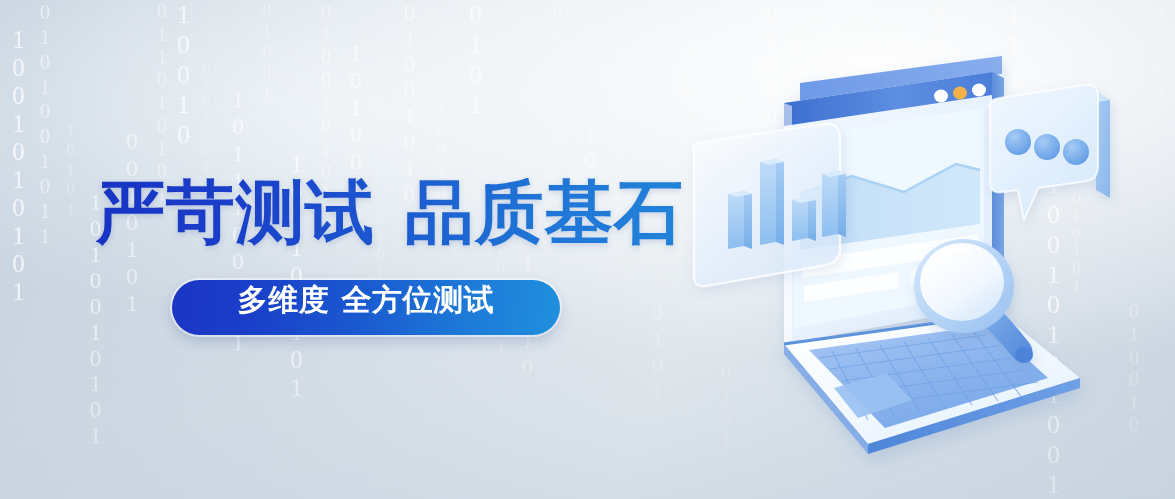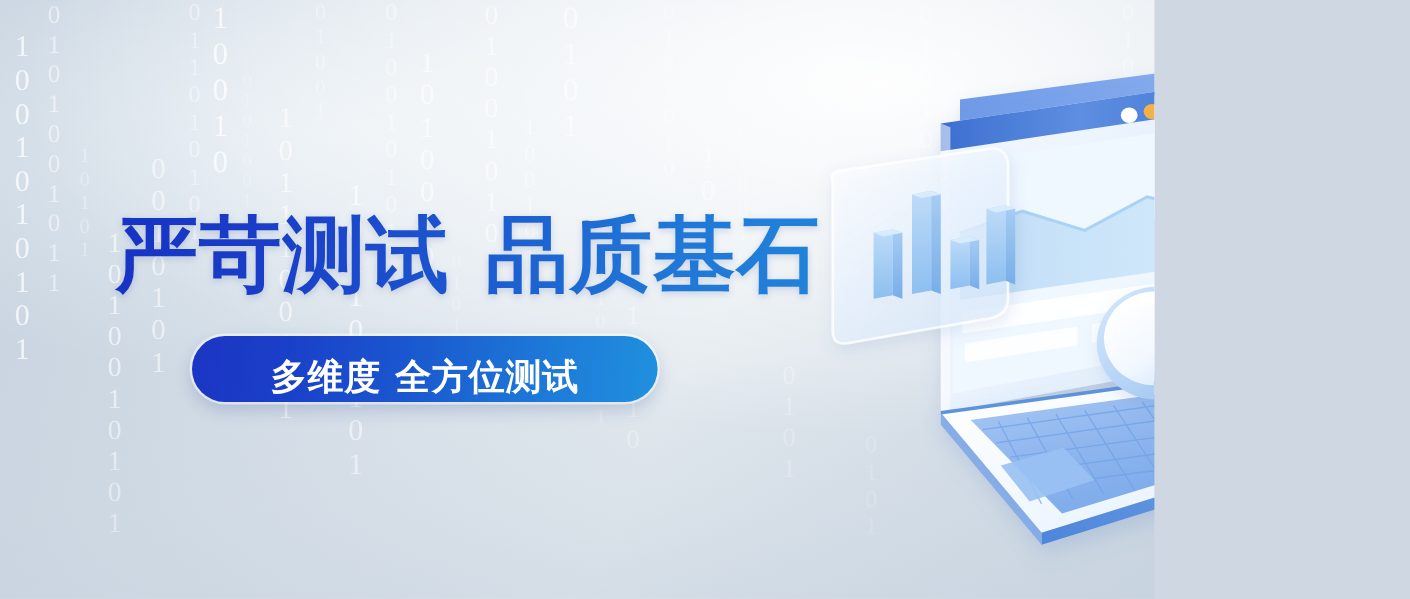--- a/index.html
+++ b/index.html
@@ -3,21 +3,21 @@
 <meta charset="utf-8">
 <title>Banner</title>
 <style>
   html,body{margin:0;padding:0;}
   body{
     width:1175px;height:499px;overflow:hidden;
     font-family:"Liberation Sans","DejaVu Sans",sans-serif;
     background:#cfd8e2;
   }
   #banner{
-    position:relative;width:962px;height:499px;overflow:hidden;
+    position:relative;width:1175px;height:499px;overflow:hidden;
     background:
       radial-gradient(120% 95% at 76% 14%, rgba(255,255,255,.95) 0%, rgba(255,255,255,.45) 34%, rgba(255,255,255,0) 62%),
       radial-gradient(85% 70% at 30% 22%, rgba(240,246,250,.70) 0%, rgba(240,246,250,0) 60%),
       linear-gradient(115deg,#c6d2df 0%,#ccd7e2 18%,#dae2ea 42%,#e2e9ee 60%,#d6dfe8 80%,#c9d4e0 100%);
   }
 
   
   .rain{position:absolute;inset:0;overflow:hidden;pointer-events:none;}
   .col{
     position:absolute;top:0;
@@ -42,25 +42,25 @@
     letter-spacing:.01em;
     white-space:nowrap;
     background:linear-gradient(95deg,#1733c4 0%,#1a3ec9 22%,#1b56cf 48%,#1f74d6 74%,#2183da 100%);
     -webkit-background-clip:text;background-clip:text;
     -webkit-text-fill-color:transparent;color:transparent;
     filter:drop-shadow(0 2px 3px rgba(30,60,140,.18));
   }
   .headline .gap{display:inline-block;width:30px;}
 
   .pill{
-    position:absolute;left:160px;top:280px;
+    position:absolute;left:172px;top:280px;
     width:388px;height:55px;border-radius:28px;
     background:linear-gradient(95deg,#1b36c4 0%,#1a3fc9 20%,#1a57cf 46%,#1d7ad8 76%,#2090de 100%);
     box-shadow:0 0 0 2px rgba(255,255,255,.55), 0 6px 14px rgba(30,60,140,.22);
-    display:flex;align-items:flex-end;justify-content:center;
+    display:flex;align-items:flex-start;justify-content:center;
   }
   .pill-label{
     color:#fff;font-size:30px;font-weight:bold;letter-spacing:.02em;white-space:nowrap;
   }
   .pill-label .gap{display:inline-block;width:12px;}
 
   
   .art{position:absolute;left:672px;top:48px;width:460px;height:430px;}
   .art svg{display:block;width:100%;height:100%;overflow:visible;}
 </style>

